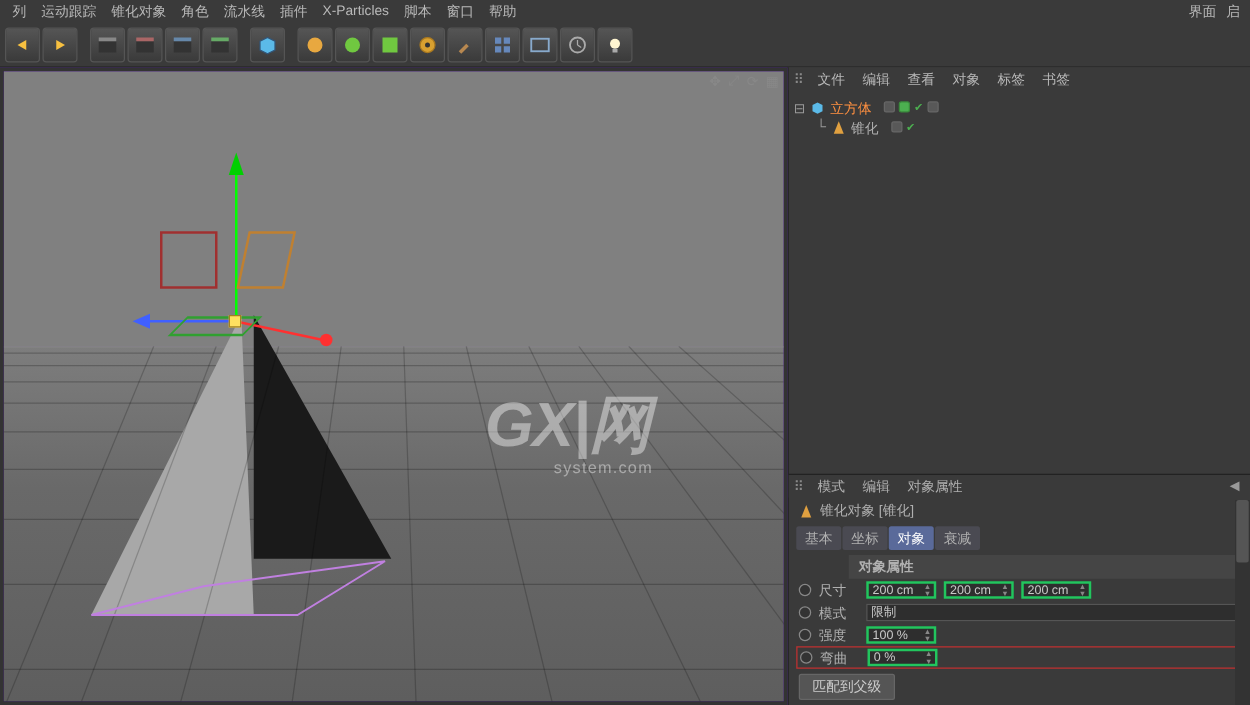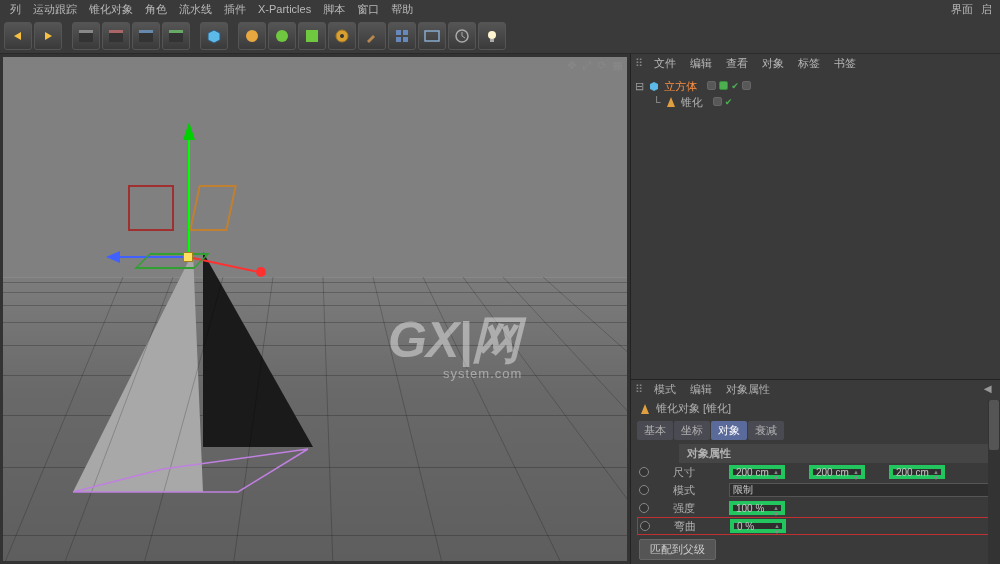--- a/index.html
+++ b/index.html
@@ -64,25 +64,25 @@
 
 .attr-panel { flex: 1; font-size: 11px; color: #b0b0b0; position: relative; }
 .attr-tabs { height: 18px; background: #3a3a3a; display: flex; align-items: center; padding: 0 4px; font-size: 11px; }
 .attr-tabs .tab { padding: 0 7px; cursor: pointer; }
 .attr-arrow { position: absolute; right: 6px; top: 1px; color: #999; font-size: 13px; }
 .attr-title { display: flex; align-items: center; gap: 5px; padding: 3px 8px; }
 .attr-mode-tabs { display: flex; gap: 1px; padding: 2px 6px; }
 .mode-tab { padding: 2px 7px; background: #4a4a52; border-radius: 2px; font-size: 11px; cursor: pointer; }
 .mode-tab.active { background: #5a6a9a; color: #fff; }
 .attr-section-title { background: #454545; padding: 2px 8px; font-weight: bold; margin-top: 2px; margin-left: 48px; }
-.attr-row { display: flex; align-items: center; padding: 2px 8px; gap: 24px; height: 18px; }
+.attr-row { display: flex; align-items: center; padding: 2px 8px; gap: 6px; height: 18px; }
 .attr-row.hl { border: 1px solid #c03030; margin: 0 6px; padding: 2px 2px; }
 .radio { width: 10px; height: 10px; border: 1px solid #888; border-radius: 50%; background: #333; display: inline-block; }
 .attr-label { width: 32px; }
-.num-field { width: 56px; height: 14px; background: #2e2e2e; border: 4px solid #22c55e; display: flex; align-items: center; padding: 0 3px; color: #c8c8c8; font-size: 10px; position: relative; }
+.num-field { width: 56px; height: 14px; background: #2e2e2e; border: 2px solid #22c55e; display: flex; align-items: center; padding: 0 3px; color: #c8c8c8; font-size: 10px; position: relative; }
 .num-spin { position: absolute; right: 1px; top: 0; bottom: 0; width: 8px; display: flex; flex-direction: column; }
 .num-spin div { flex: 1; font-size: 6px; color: #888; line-height: 6px; text-align: center; }
 .wide-field { flex: 1; height: 14px; background: #2e2e2e; border: 1px solid #555; padding: 0 3px; font-size: 10px; color: #c8c8c8; display: flex; align-items: center; font-family: Liberation Serif, serif; }
 .attr-btn { display: inline-block; padding: 2px 10px; background: #555; border: 1px solid #666; border-radius: 2px; margin: 4px 8px; cursor: pointer; color: #ccc; }
 .scrollbar { position: absolute; right: 0; top: 20px; bottom: 0; width: 12px; background: #333; }
 .scrollbar-thumb { position: absolute; left: 1px; right: 1px; top: 0; height: 50px; background: #555; border-radius: 2px; }
 </style>
 </head>
 <body>
 

